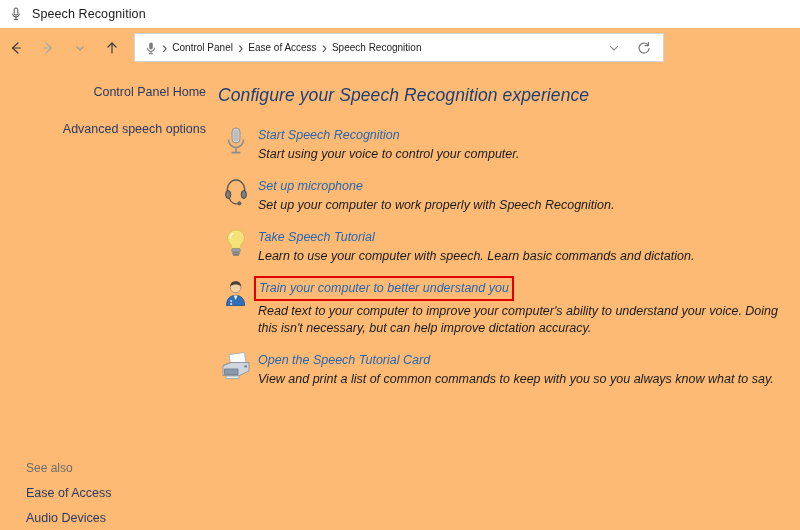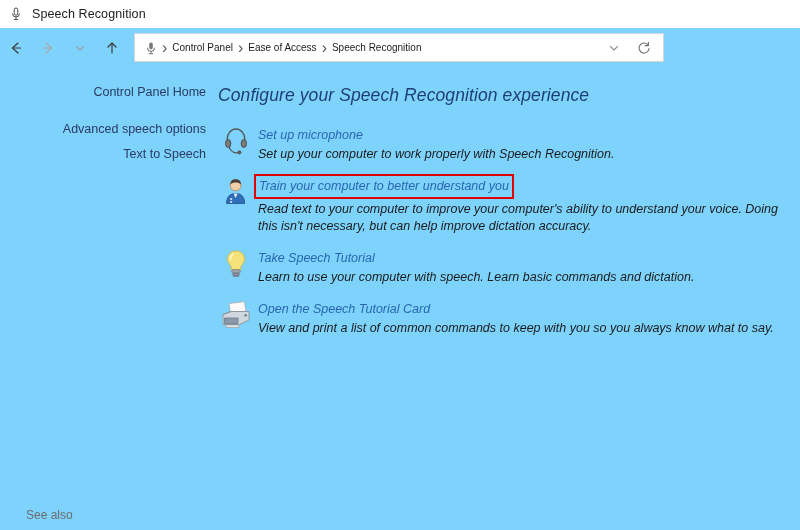--- a/index.html
+++ b/index.html
@@ -9,21 +9,21 @@
     overflow: hidden;
     background: #ffffff;
     font-family: "Liberation Sans", sans-serif;
     -webkit-font-smoothing: antialiased;
   }
 
   #app {
     position: relative;
     width: 800px;
     height: 530px;
-    background: #7dd3fc;
+    background: #fdba74;
   }
 
   
   .titlebar {
     position: absolute;
     left: 0; top: 0;
     width: 800px; height: 28px;
     display: flex;
     align-items: center;
     padding-left: 8px;
@@ -129,21 +129,20 @@
   .seealso {
     position: absolute;
     left: 26px; top: 460px;
     width: 180px;
   }
   .seealso-title {
     font-size: 12px;
     color: #6d6d6d;
     line-height: 16px;
     margin-bottom: 9px;
-    margin-top: 47px;
   }
   .seealso .side-link { margin-bottom: 9px; }
 
   
   .content {
     position: absolute;
     left: 218px; top: 84px;
     width: 570px;
     font-style: italic;
   }
@@ -271,83 +270,97 @@
           <path d="M12.4 2.2 L12.4 5.6 L9.1 5.6" fill="none" stroke="#6f6f6f" stroke-width="1.1" stroke-linecap="round" stroke-linejoin="round"></path>
         </svg>
       </div>
     </div>
   </div>
 
   <div class="sidebar">
     <a class="side-link">Control Panel Home</a>
     <div class="side-gap"></div>
     <a class="side-link" style="margin-bottom:9px;">Advanced speech options</a>
-    <a class="side-link">Text to Speech</a>
   </div>
 
   <div class="seealso">
     <div class="seealso-title">See also</div>
     <a class="side-link">Ease of Access</a>
     <a class="side-link">Audio Devices</a>
   </div>
 
   <div class="content">
 
     <h1 class="page-heading">Configure your Speech Recognition experience</h1>
 
+    <div class="task">
+      <div class="task-icon">
+        <svg width="28" height="30" viewBox="0 0 28 30">
+          <rect x="10" y="2" width="8" height="15" rx="4" fill="#d3d3d3" stroke="#8e8e8e" stroke-width="1"></rect>
+          <rect x="11.5" y="4" width="5" height="11" rx="2.5" fill="#bdbdbd"></rect>
+          <path d="M6.5 13.5 a7.5 8 0 0 0 15 0" fill="none" stroke="#8e8e8e" stroke-width="1.6"></path>
+          <line x1="14" y1="21.5" x2="14" y2="26" stroke="#8e8e8e" stroke-width="1.6"></line>
+          <line x1="9.5" y1="26.6" x2="18.5" y2="26.6" stroke="#8e8e8e" stroke-width="1.8"></line>
+        </svg>
+      </div>
+      <div class="task-body">
+        <a class="task-link">Start Speech Recognition</a>
+        <div class="task-desc">Start using your voice to control your computer.</div>
+      </div>
+    </div>
 
     <div class="task">
       <div class="task-icon">
         <svg width="28" height="30" viewBox="0 0 28 30">
           <path d="M5.5 17 C4 8 9 3 14 3 C19 3 24 8 22.5 17" fill="none" stroke="#555" stroke-width="1.3"></path>
           <ellipse cx="6.2" cy="17.5" rx="2.6" ry="4" fill="#7d7d7d" stroke="#4a4a4a" stroke-width="1"></ellipse>
           <ellipse cx="21.8" cy="17.5" rx="2.6" ry="4" fill="#7d7d7d" stroke="#4a4a4a" stroke-width="1"></ellipse>
           <path d="M7.2 21 C8.5 26 13 27.5 16.5 26.5" fill="none" stroke="#555" stroke-width="1.2"></path>
           <circle cx="17.4" cy="26.4" r="1.6" fill="#6a6a6a" stroke="#444" stroke-width=".8"></circle>
         </svg>
       </div>
       <div class="task-body">
         <a class="task-link">Set up microphone</a>
         <div class="task-desc">Set up your computer to work properly with Speech Recognition.</div>
+      </div>
+    </div>
+
+    <div class="task">
+      <div class="task-icon">
+        <svg width="28" height="30" viewBox="0 0 28 30">
+          <path d="M14 2 C8.8 2 5.6 5.6 5.6 10 C5.6 13.4 7.8 15.4 9.2 17.4 L9.2 20.4 L18.8 20.4 L18.8 17.4 C20.2 15.4 22.4 13.4 22.4 10 C22.4 5.6 19.2 2 14 2 Z" fill="#f6e27a" stroke="#d8bf4e" stroke-width="1"></path>
+          <path d="M11 5.2 C9 6.6 8.2 8.4 8.4 10.4" fill="none" stroke="#fffbe0" stroke-width="1.4" stroke-linecap="round"></path>
+          <rect x="9.8" y="20.8" width="8.4" height="3.2" rx="1" fill="#9fa4ab" stroke="#7b8089" stroke-width=".8"></rect>
+          <rect x="10.8" y="24.2" width="6.4" height="2.6" rx="1" fill="#8b9099" stroke="#70757d" stroke-width=".8"></rect>
+          <line x1="11.2" y1="27.2" x2="16.8" y2="27.2" stroke="#70757d" stroke-width="1"></line>
+        </svg>
+      </div>
+      <div class="task-body">
+        <a class="task-link">Take Speech Tutorial</a>
+        <div class="task-desc">Learn to use your computer with speech.  Learn basic commands and dictation.</div>
       </div>
     </div>
 
     <div class="task">
       <div class="task-icon">
         <svg width="28" height="30" viewBox="0 0 28 30">
           <circle cx="13.6" cy="8.4" r="5.4" fill="#f2cfa8" stroke="#b9895c" stroke-width=".9"></circle>
           <path d="M8.3 7.6 C8.3 3.4 11 2.2 13.6 2.2 C16.3 2.2 19 3.4 19 7.4 C17.6 6.2 15.4 5.6 13.6 5.6 C11.8 5.6 9.8 6.2 8.3 7.6 Z" fill="#4a4036"></path>
           <path d="M4.6 26.4 C4.6 19.6 8.2 16.4 13.6 16.4 C19 16.4 22.6 19.6 22.6 26.4 Z" fill="#2f6fba" stroke="#23558f" stroke-width=".9"></path>
           <path d="M11.6 16.6 L13.6 21 L15.6 16.6 C14.9 16.4 12.3 16.4 11.6 16.6 Z" fill="#e9eef5"></path>
           <circle cx="9.2" cy="22" r="1.1" fill="#dfe7f1"></circle>
           <circle cx="9.2" cy="25" r="1.1" fill="#dfe7f1"></circle>
         </svg>
       </div>
       <div class="task-body">
         <a class="task-link highlighted">Train your computer to better understand you</a>
         <div class="task-desc" style="margin-top:4px;">Read text to your computer to improve your computer's ability to understand your voice.  Doing this isn't necessary, but can help improve dictation accuracy.</div>
       </div>
     </div>
 
-    <div class="task">
-      <div class="task-icon">
-        <svg width="28" height="30" viewBox="0 0 28 30">
-          <path d="M14 2 C8.8 2 5.6 5.6 5.6 10 C5.6 13.4 7.8 15.4 9.2 17.4 L9.2 20.4 L18.8 20.4 L18.8 17.4 C20.2 15.4 22.4 13.4 22.4 10 C22.4 5.6 19.2 2 14 2 Z" fill="#f6e27a" stroke="#d8bf4e" stroke-width="1"></path>
-          <path d="M11 5.2 C9 6.6 8.2 8.4 8.4 10.4" fill="none" stroke="#fffbe0" stroke-width="1.4" stroke-linecap="round"></path>
-          <rect x="9.8" y="20.8" width="8.4" height="3.2" rx="1" fill="#9fa4ab" stroke="#7b8089" stroke-width=".8"></rect>
-          <rect x="10.8" y="24.2" width="6.4" height="2.6" rx="1" fill="#8b9099" stroke="#70757d" stroke-width=".8"></rect>
-          <line x1="11.2" y1="27.2" x2="16.8" y2="27.2" stroke="#70757d" stroke-width="1"></line>
-        </svg>
-      </div>
-      <div class="task-body">
-        <a class="task-link">Take Speech Tutorial</a>
-        <div class="task-desc">Learn to use your computer with speech.  Learn basic commands and dictation.</div>
-      </div>
-    </div>
-
     <div class="task" style="margin-top:4px;">
       <div class="task-icon">
         <svg width="32" height="30" viewBox="0 0 32 30">
           <path d="M9 3.5 L24.5 1.5 L26 12 L10.5 14 Z" fill="#fbfbfb" stroke="#a9b0b8" stroke-width=".9"></path>
           <path d="M3 14.5 L11 11.5 L29 11.5 L29 20 L19.5 24.5 L3 24.5 Z" fill="#cfd6dd" stroke="#8d959e" stroke-width=".9"></path>
           <path d="M3 14.5 L11 11.5 L29 11.5" fill="none" stroke="#8d959e" stroke-width=".9"></path>
           <path d="M4.5 18 L18 18 L18 23.5 L4.5 23.5 Z" fill="#8a99aa" stroke="#6d7a8a" stroke-width=".8"></path>
           <ellipse cx="25.6" cy="15.4" rx="1.5" ry="1.1" fill="#6f7b88"></ellipse>
           <path d="M6 25 L19 25 L19 27.5 L6 27.5 Z" fill="#e6eaee" stroke="#9aa2ab" stroke-width=".8"></path>
         </svg>

